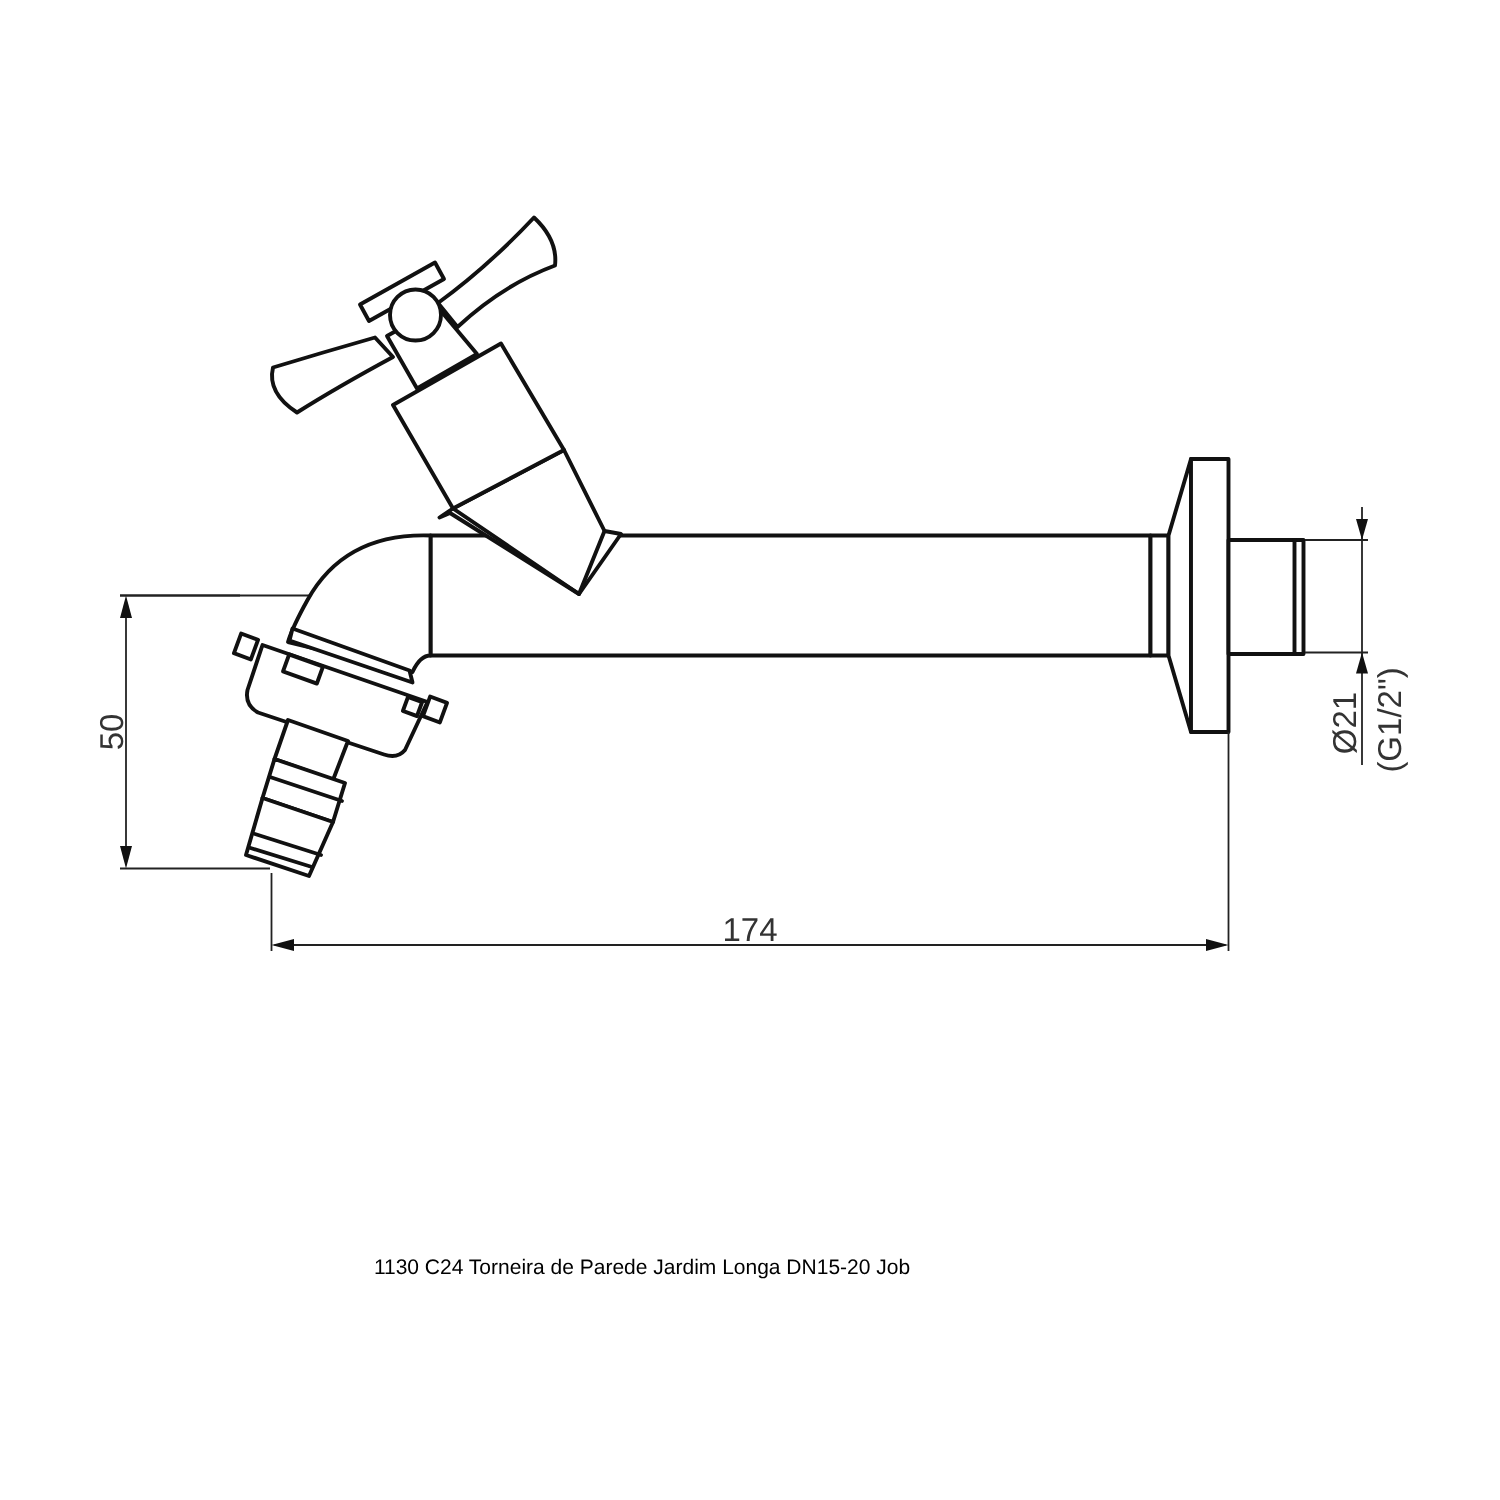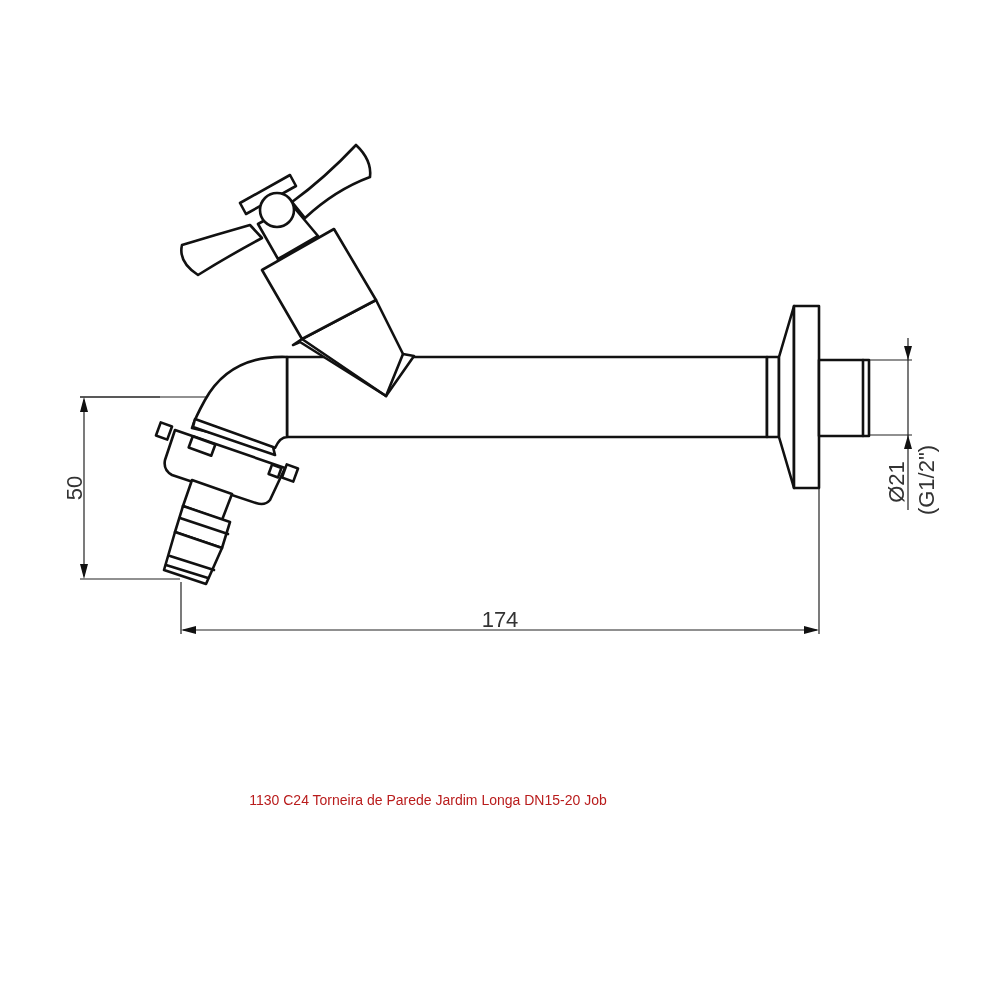--- a/index.html
+++ b/index.html
@@ -2,21 +2,21 @@
 <html><head>
   <meta charset="utf-8">
   <style>
     html, body { margin: 0; padding: 0; background: #ffffff; }
     body { width: 1000px; height: 1000px; position: relative; overflow: hidden; font-family: "Liberation Sans", sans-serif; }
     #drawing { position: absolute; left: 0; top: 0; width: 1000px; height: 1000px; }
     .part { fill: #ffffff; stroke: #111111; stroke-width: 2.6; stroke-linejoin: round; stroke-linecap: round; }
     .thin { fill: none; stroke: #222222; stroke-width: 1.2; }
     .arrow { fill: #111111; stroke: none; }
     .dimtext { font-family: "Liberation Sans", sans-serif; font-size: 22px; fill: #333333; }
-    #caption { position: absolute; left: 0; width: 856px; top: 792px; text-align: center; font-size: 14px; color: #b91c1c; }
+    #caption { position: absolute; left: 0; width: 856px; top: 836px; text-align: center; font-size: 14px; color: #000000; }
   </style>
 </head>
 <body>
 
 <svg id="drawing" viewBox="0 0 1000 1000" xmlns="http://www.w3.org/2000/svg">
 
   <line class="thin" x1="80" y1="397" x2="868" y2="397"></line>
 
   <g>
     <rect class="part" x="287" y="357" width="480" height="80"></rect>

